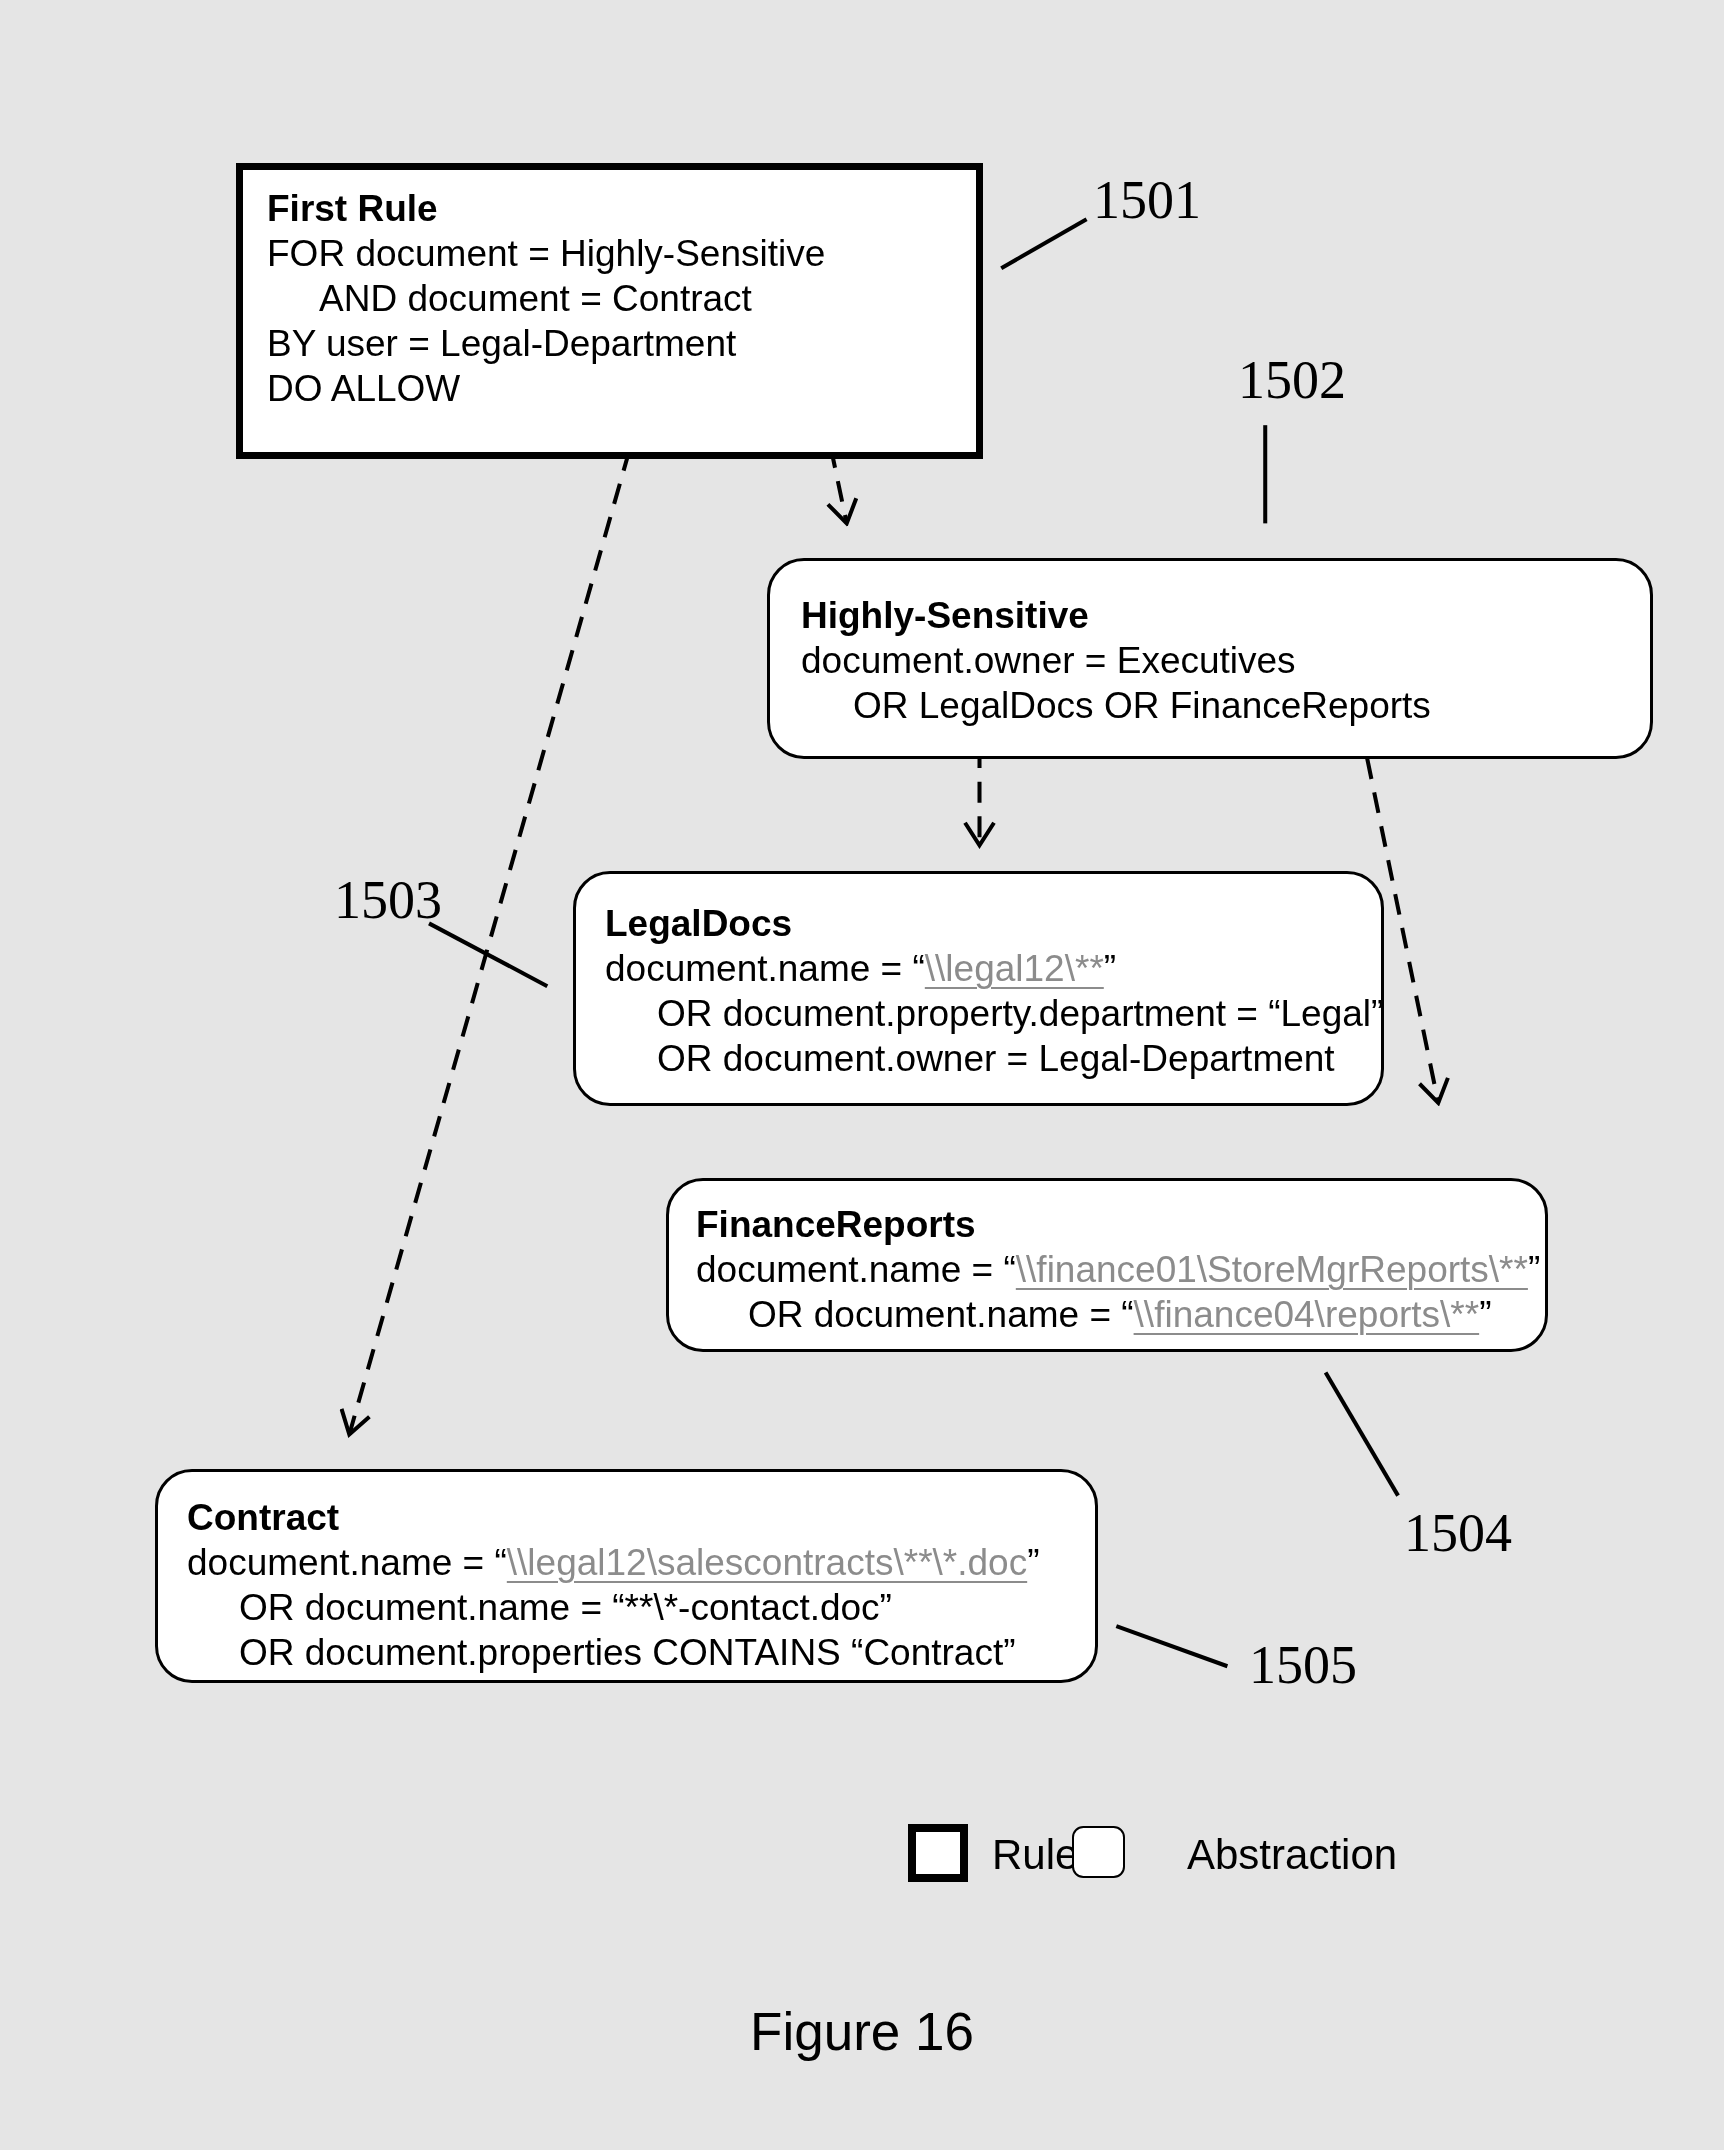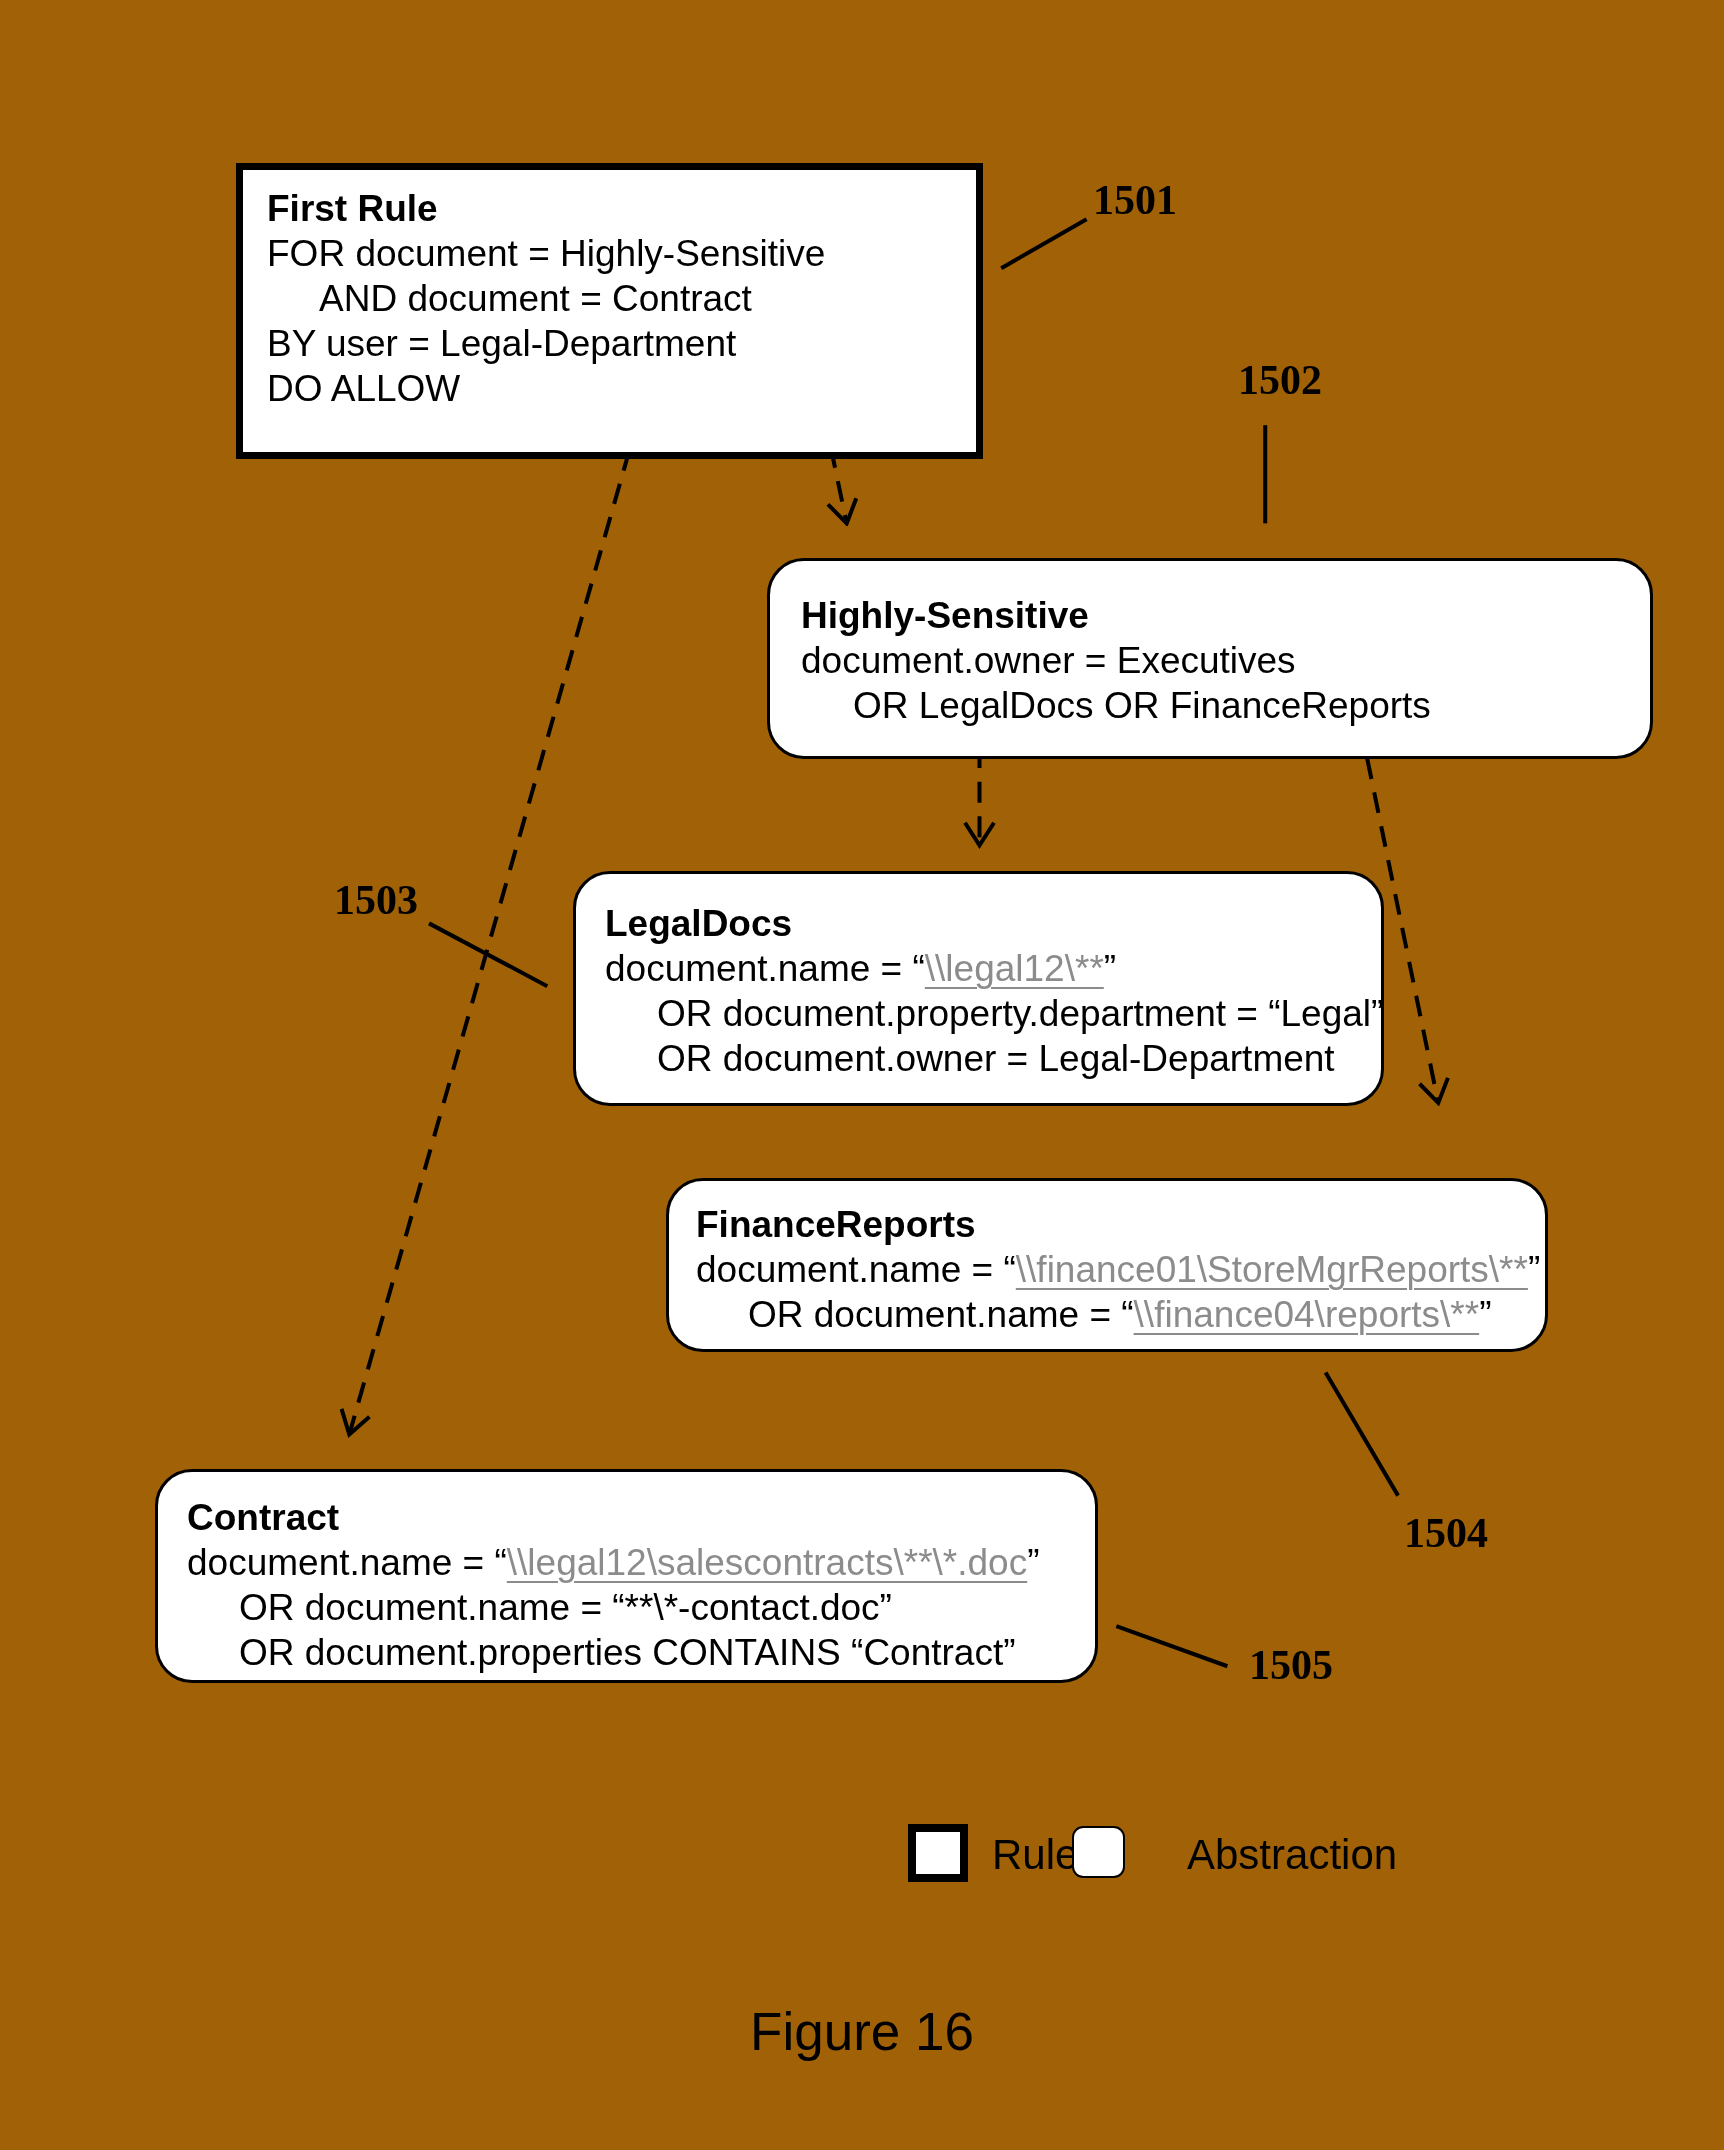--- a/index.html
+++ b/index.html
@@ -1,19 +1,19 @@
 <!DOCTYPE html>
 <html style="font-size:13px"><head>
 <meta charset="utf-8">
 <style>
   html,body { margin:0; padding:0; background:#ffffff; }
   #canvas {
     position:relative;
     width:1724px; height:2151px;
-    background:#a16207;
+    background:#e5e5e5;
     font-family:"Liberation Sans", sans-serif;
     color:#000;
     overflow:hidden;
   }
   .node {
     position:absolute;
     background:#fff;
     box-sizing:border-box;
   }
   .node.rule   { border:7.2px solid #000; }
@@ -23,23 +23,22 @@
   .ind   { padding-left:52px; }
   .path-link {
     color:#8c8c8c;
     text-decoration:underline;
     text-decoration-thickness:2.4px;
     text-underline-offset:5.6px;
   }
   .ref {
     position:absolute;
     font-family:"Liberation Serif", serif;
-    font-size:42px;
+    font-size:54px;
     line-height:42px;
-    font-weight:bold;
   }
   #arrow-layer {
     position:absolute; left:0; top:0;
     width:1724px; height:2151px;
     pointer-events:none;
   }
   .legend-swatch-rule {
     position:absolute; left:908px; top:1824px;
     width:60px; height:58px;
     border:8.9px solid #000; box-sizing:border-box;

